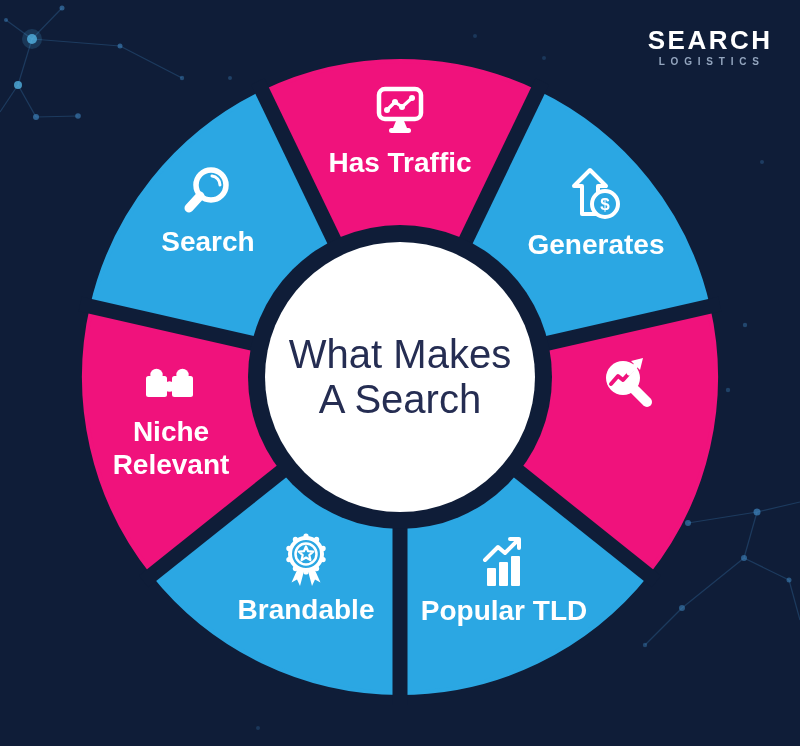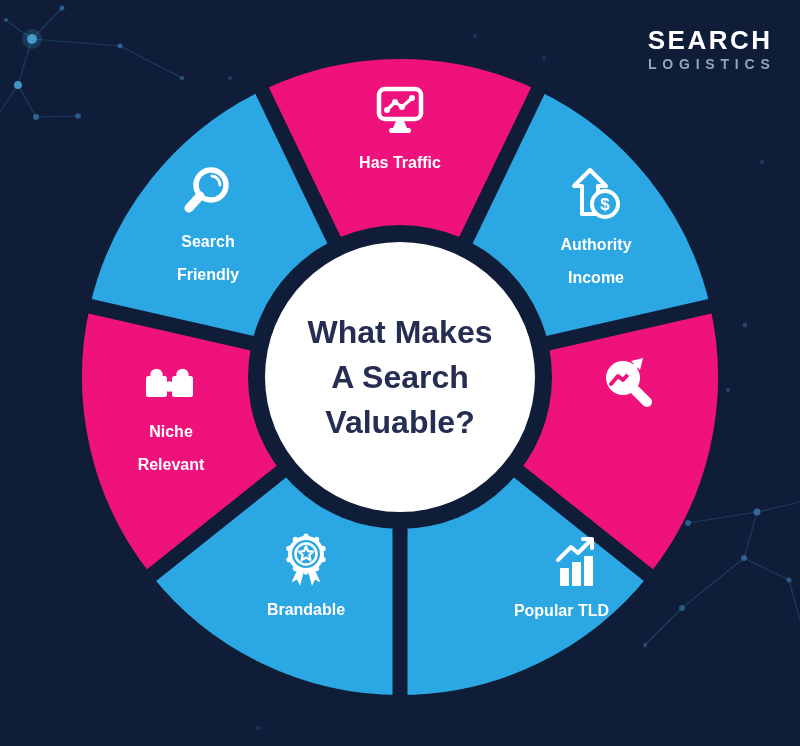--- a/index.html
+++ b/index.html
@@ -5,33 +5,33 @@
   html,body{margin:0;padding:0;}
   body{
     width:800px;height:746px;overflow:hidden;position:relative;
     background:#0F1D38;
     font-family:"Liberation Sans",sans-serif;
   }
   .stage{position:absolute;inset:0;width:800px;height:746px;}
   #scene-svg{position:absolute;left:0;top:0;display:block;}
   .logo{position:absolute;top:27px;right:30px;text-align:center;z-index:3;}
   .logo-main{font-size:26px;font-weight:bold;color:#FFFFFF;letter-spacing:2.5px;line-height:1;margin-right:-2.5px;}
-  .logo-sub{font-size:14px;font-weight:bold;letter-spacing:5.8px;margin-top:3px;margin-right:-5.8px;}
+  .logo-sub{font-size:10px;font-weight:bold;letter-spacing:5.8px;margin-top:3px;margin-right:-5.8px;}
   .center-title{
     position:absolute;left:400px;top:377px;transform:translate(-50%,-50%);
     width:270px;text-align:center;z-index:3;
-    font-size:32px;font-weight:bold;line-height:45px;
+    font-size:40px;font-weight:normal;line-height:45px;
   }
   .seg-block{
     position:absolute;transform:translateX(-50%);
     display:flex;flex-direction:column;align-items:center;
     width:210px;z-index:3;
   }
   .seg-icon{width:64px;height:60px;display:block;}
-  .seg-label{margin-top:2px;text-align:center;font-size:16px;font-weight:bold;color:#FFFFFF;line-height:33px;}
+  .seg-label{margin-top:2px;text-align:center;font-size:28px;font-weight:bold;color:#FFFFFF;line-height:33px;}
 </style>
 </head>
 <body style="background: rgb(15, 29, 56);">
 
 <div class="stage">
 
   <svg id="scene-svg" width="800" height="746" viewBox="0 0 800 746">
     <g id="constellation">
         <line x1="32" y1="39" x2="62" y2="8" stroke="#3F86C0" stroke-width="1.2" opacity="0.28"></line>
         <line x1="32" y1="39" x2="6" y2="20" stroke="#3F86C0" stroke-width="1.2" opacity="0.28"></line>
@@ -93,21 +93,20 @@
   </svg>
 
   <div class="logo">
     <div class="logo-main">SEARCH</div>
     <div class="logo-sub" id="logo-sub" style="color: rgb(147, 165, 190);">LOGISTICS</div>
   </div>
 
   <div class="center-title" id="center-title" style="color: rgb(37, 45, 82);">
     <div>What Makes</div>
     <div>A Search</div>
-    <div>Valuable?</div>
   </div>
 
   <div id="segment-blocks">
       <div class="seg-block" style="left: 400px; top: 84px; --seg: #F0127C;">
         <svg class="seg-icon" viewBox="0 0 64 60">
           <rect x="11" y="5" width="42" height="30" rx="6" fill="var(--seg)" stroke="#fff" stroke-width="4.5"></rect>
           <polyline points="19,26 27,18 34,23 44,14" fill="none" stroke="#fff" stroke-width="3.2" stroke-linecap="round" stroke-linejoin="round"></polyline>
           <circle cx="19" cy="26" r="3" fill="#fff"></circle>
           <circle cx="27" cy="18" r="3" fill="#fff"></circle>
           <circle cx="34" cy="23" r="3" fill="#fff"></circle>
@@ -119,36 +118,35 @@
           <div>Has Traffic</div>
         </div>
       </div>
       <div class="seg-block" style="left: 596px; top: 166px; --seg: #2BA7E3;">
         <svg class="seg-icon" viewBox="0 0 64 60">
           <path d="M26,4 L42,20 L34,20 L34,48 L18,48 L18,20 L10,20 Z" fill="var(--seg)" stroke="#fff" stroke-width="4" stroke-linejoin="round"></path>
           <circle cx="41" cy="38" r="13" fill="var(--seg)" stroke="#fff" stroke-width="4"></circle>
           <text x="41" y="44" font-size="17" font-weight="bold" fill="#fff" text-anchor="middle">$</text>
         </svg>
         <div class="seg-label">
-          <div>Authority</div>
-          <div>Income</div>
+          <div>Generates</div>
         </div>
       </div>
       <div class="seg-block" style="left: 630px; top: 354px; --seg: #F0127C;">
         <svg class="seg-icon" viewBox="0 0 64 60">
           <circle cx="25" cy="24" r="17" fill="#fff"></circle>
           <polyline points="13,30 20,22 25,26 34,16" fill="none" stroke="var(--seg)" stroke-width="4" stroke-linecap="round" stroke-linejoin="round"></polyline>
           <path d="M31,19 L40,9" stroke="#fff" stroke-width="5" stroke-linecap="round"></path>
           <path d="M45,4 L33,7 L42,16 Z" fill="#fff"></path>
           <path d="M37,36 L49,48" stroke="#fff" stroke-width="10" stroke-linecap="round"></path>
         </svg>
         <div class="seg-label">
         </div>
       </div>
-      <div class="seg-block" style="left: 504px; top: 532px; align-items: flex-end; --seg: #2BA7E3;">
+      <div class="seg-block" style="left: 504px; top: 532px; --seg: #2BA7E3;">
         <svg class="seg-icon" viewBox="0 0 64 60">
           <rect x="15" y="36" width="9" height="18" rx="1" fill="#fff"></rect>
           <rect x="27" y="30" width="9" height="24" rx="1" fill="#fff"></rect>
           <rect x="39" y="24" width="9" height="30" rx="1" fill="#fff"></rect>
           <polyline points="13,28 26,15 33,21 46,8" fill="none" stroke="#fff" stroke-width="4" stroke-linecap="round" stroke-linejoin="round"></polyline>
           <polyline points="38,7 47,7 47,16" fill="none" stroke="#fff" stroke-width="4" stroke-linecap="round" stroke-linejoin="round"></polyline>
         </svg>
         <div class="seg-label">
           <div>Popular TLD</div>
         </div>
@@ -191,17 +189,16 @@
         </div>
       </div>
       <div class="seg-block" style="left: 208px; top: 163px; --seg: #2BA7E3;">
         <svg class="seg-icon" viewBox="0 0 64 60">
           <circle cx="35" cy="22" r="15" fill="none" stroke="#fff" stroke-width="5.5"></circle>
           <path d="M36,13 a9,9 0 0 1 8,9" fill="none" stroke="#fff" stroke-width="3" stroke-linecap="round"></path>
           <path d="M24,33 L13,45" stroke="#fff" stroke-width="9" stroke-linecap="round"></path>
         </svg>
         <div class="seg-label">
           <div>Search</div>
-          <div>Friendly</div>
         </div>
       </div>
     </div>
 </div>
 
 </body></html>

